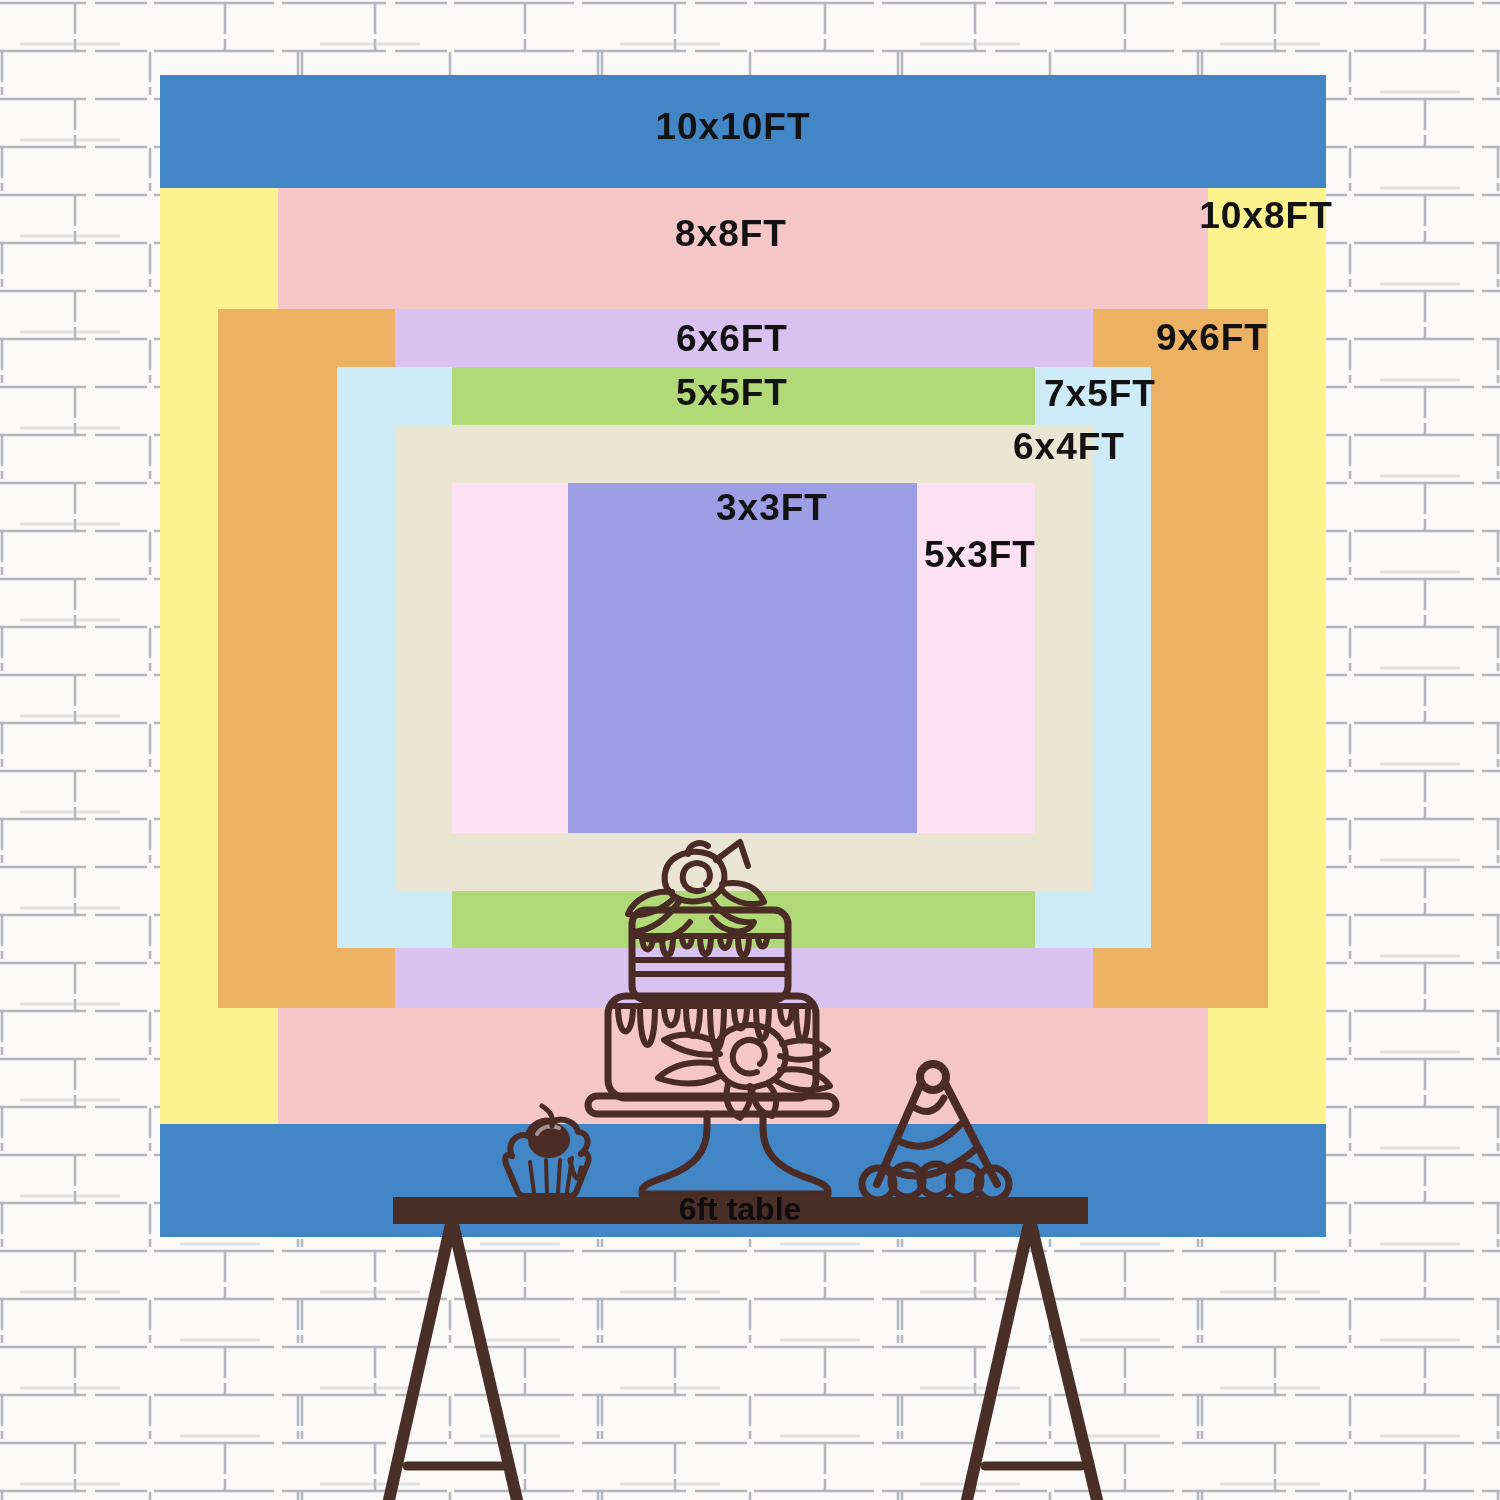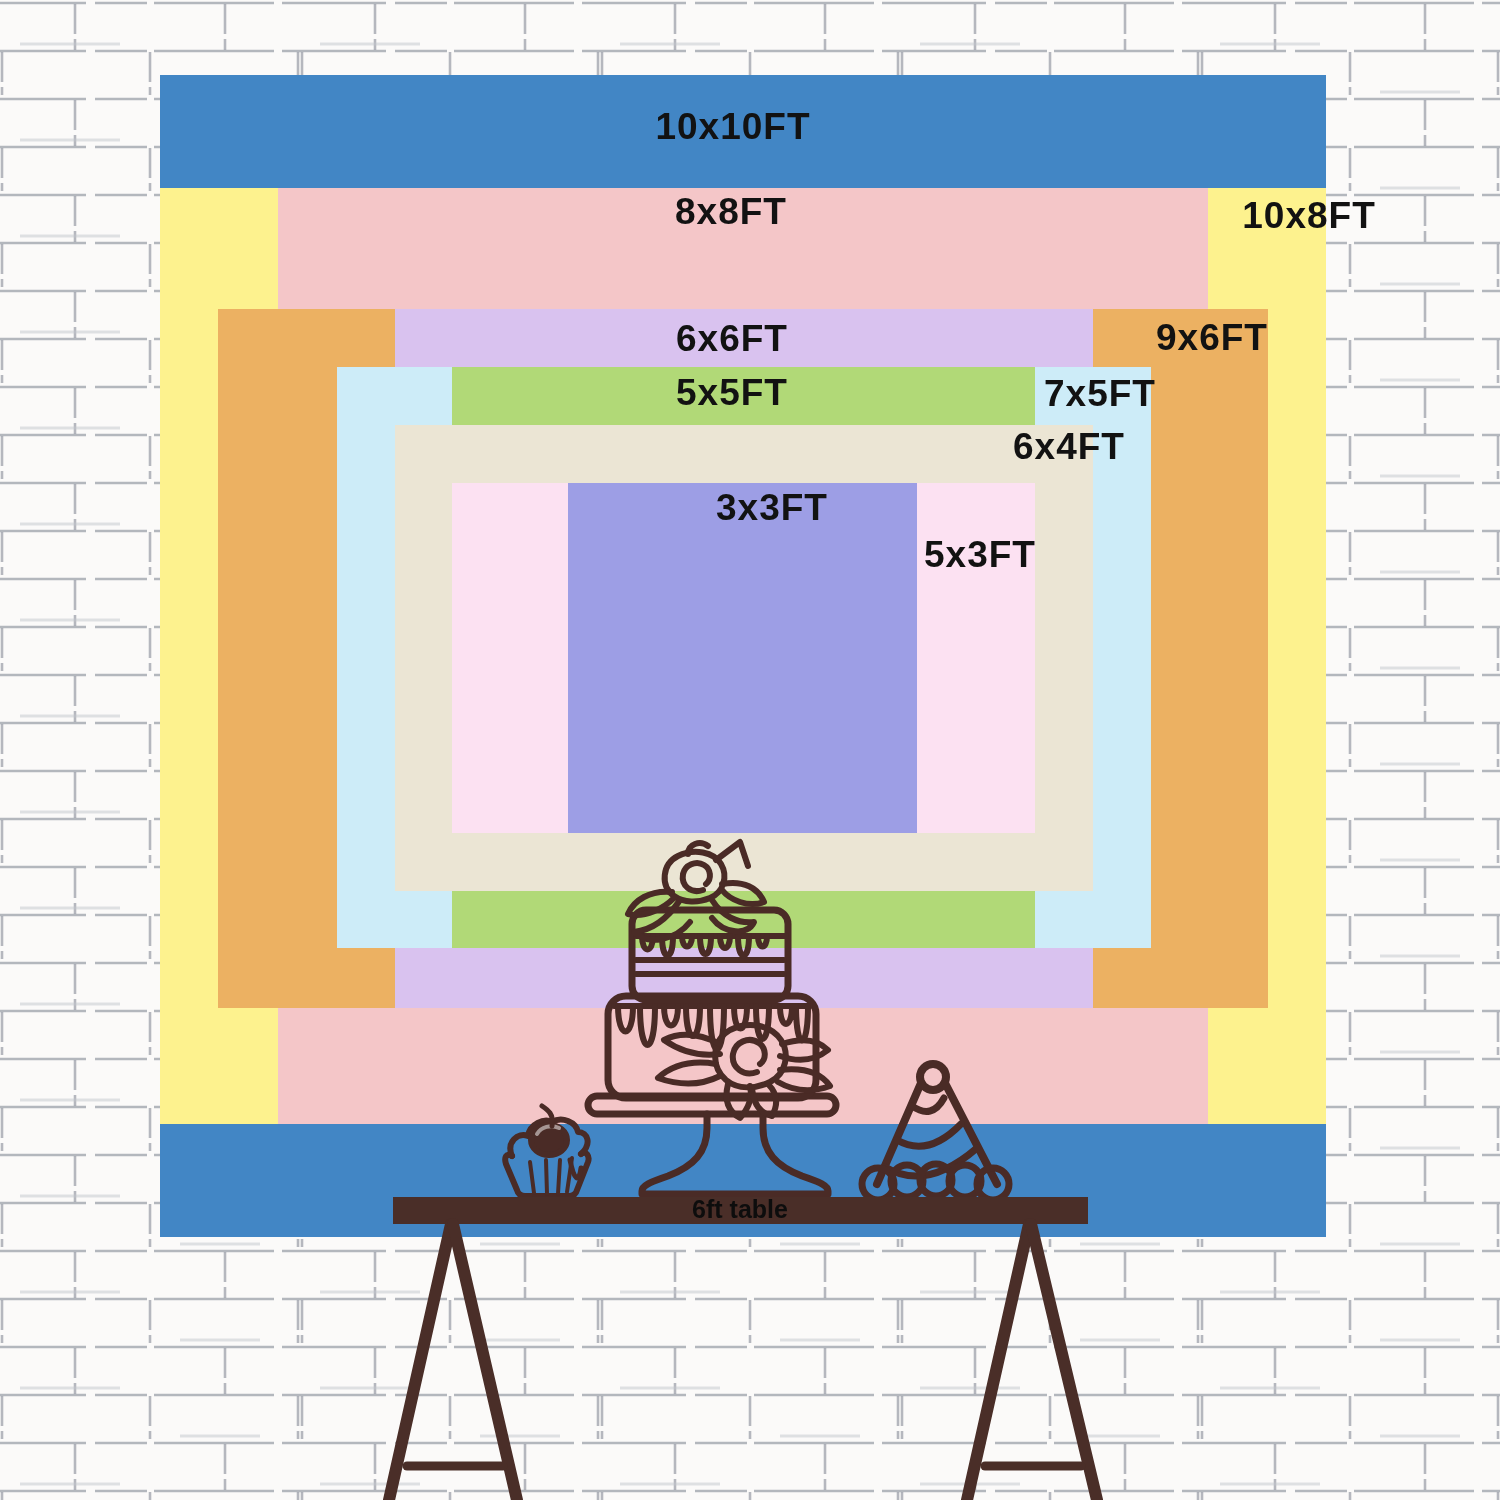--- a/index.html
+++ b/index.html
@@ -14,32 +14,32 @@
   #l-9x6  {left:218px;top:309px;width:1050px;height:699px;background:#ecb162;}
   #l-6x6  {left:395px;top:309px;width:698px;height:699px;background:#d9c2ef;}
   #l-7x5  {left:337px;top:367px;width:814px;height:581px;background:#cdecf8;}
   #l-5x5  {left:452px;top:367px;width:583px;height:581px;background:#b1d977;}
   #l-6x4  {left:395px;top:425px;width:698px;height:466px;background:#ebe5d4;}
   #l-5x3  {left:452px;top:483px;width:583px;height:350px;background:#fce1f2;}
   #l-3x3  {left:568px;top:483px;width:349px;height:350px;background:#9d9ee5;}
   .size-label{position:absolute;transform:translate(-50%,-50%);
      font-size:37px;font-weight:600;color:#121212;letter-spacing:1px;white-space:nowrap;}
   #t-10x10{left:733px;top:127px;}
-  #t-8x8 {left:731px;top:212px;}
-  #t-10x8{left:1266px;top:216px;margin-left:43px;}
+  #t-8x8 {left:731px;top:234px;}
+  #t-10x8{left:1266px;top:216px;}
   #t-6x6 {left:732px;top:339px;}
   #t-9x6 {left:1212px;top:338px;}
   #t-5x5 {left:732px;top:393px;}
   #t-7x5 {left:1100px;top:394px;}
   #t-6x4 {left:1039px;top:447px;margin-left:30px;}
   #t-3x3 {left:733px;top:508px;margin-left:39px;}
   #t-5x3 {left:980px;top:507px;margin-top:48px;}
   .artwork{position:absolute;left:0;top:0;width:1500px;height:1500px;}
   #table-label{position:absolute;left:740px;top:1209px;transform:translate(-50%,-50%);
-     font-size:25px;font-weight:600;color:#0d0d0d;white-space:nowrap;}
+     font-size:32px;font-weight:600;color:#0d0d0d;white-space:nowrap;}
 </style>
 </head>
 <body>
 
 <div class="stage">
 
   <svg class="brickbg" viewBox="0 0 1500 1500" xmlns="http://www.w3.org/2000/svg">
     <defs>
       <pattern id="bricks" patternUnits="userSpaceOnUse" width="300" height="96">
         <rect width="300" height="96" fill="#fbfaf9"></rect>

